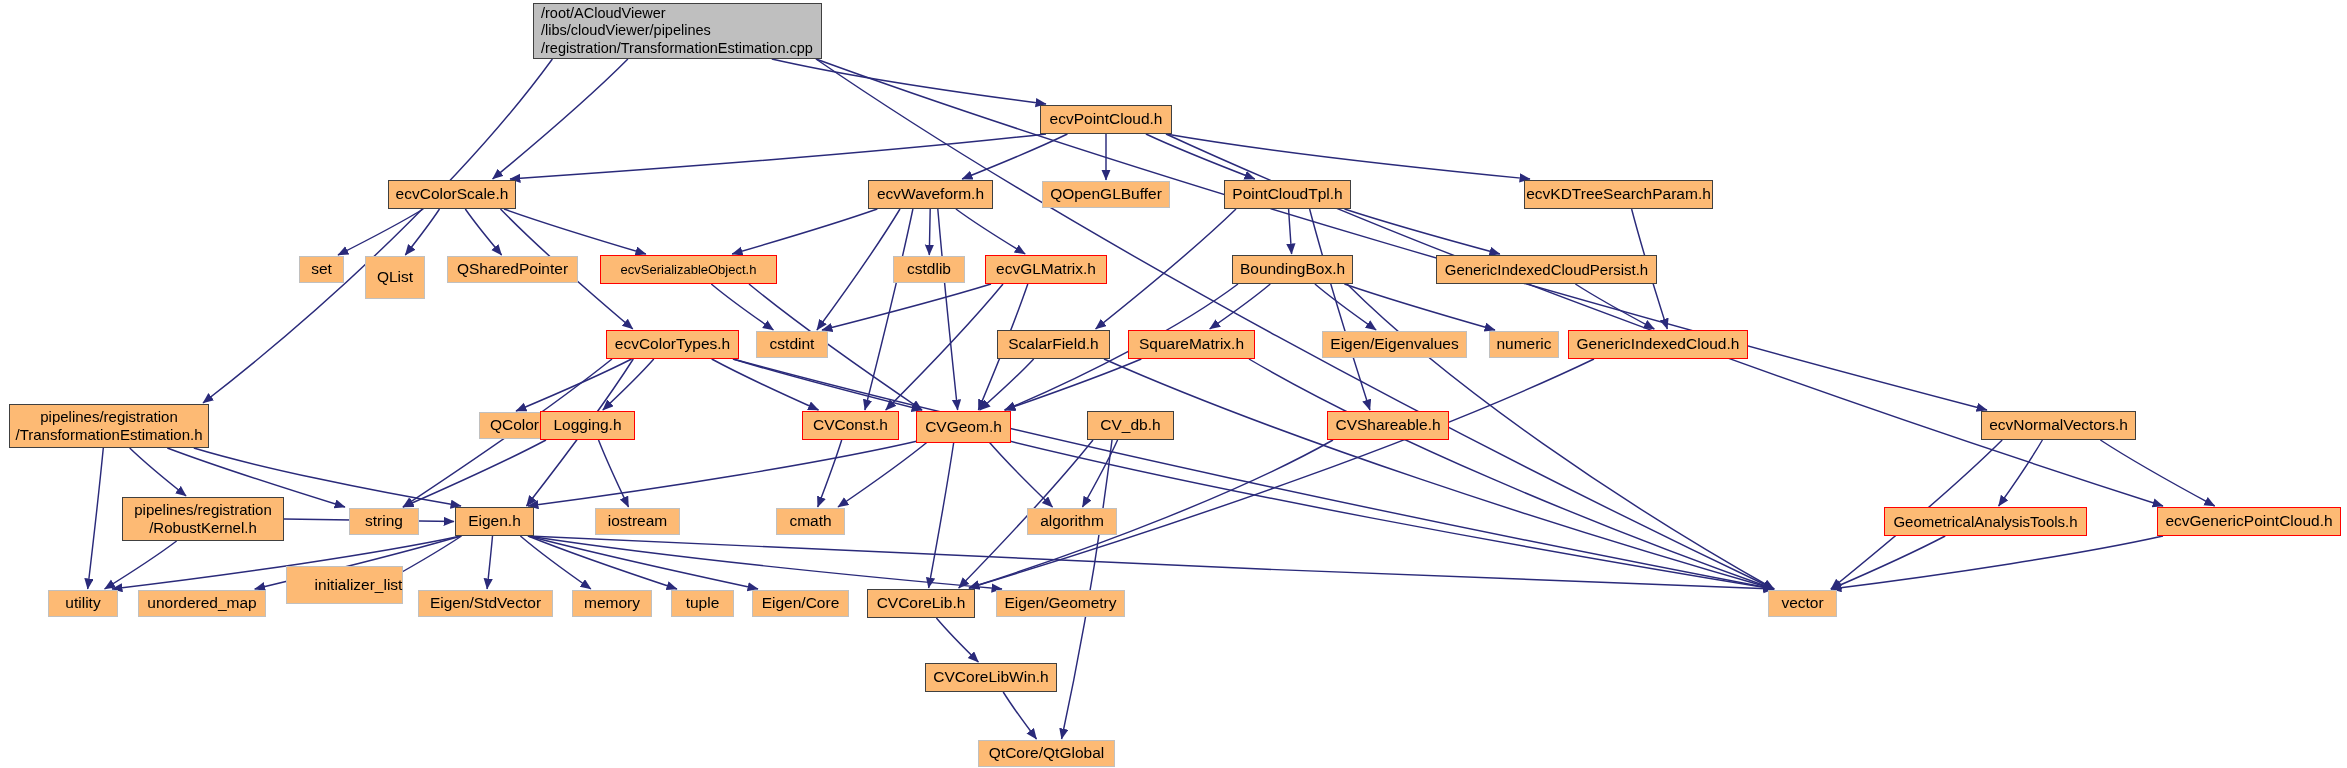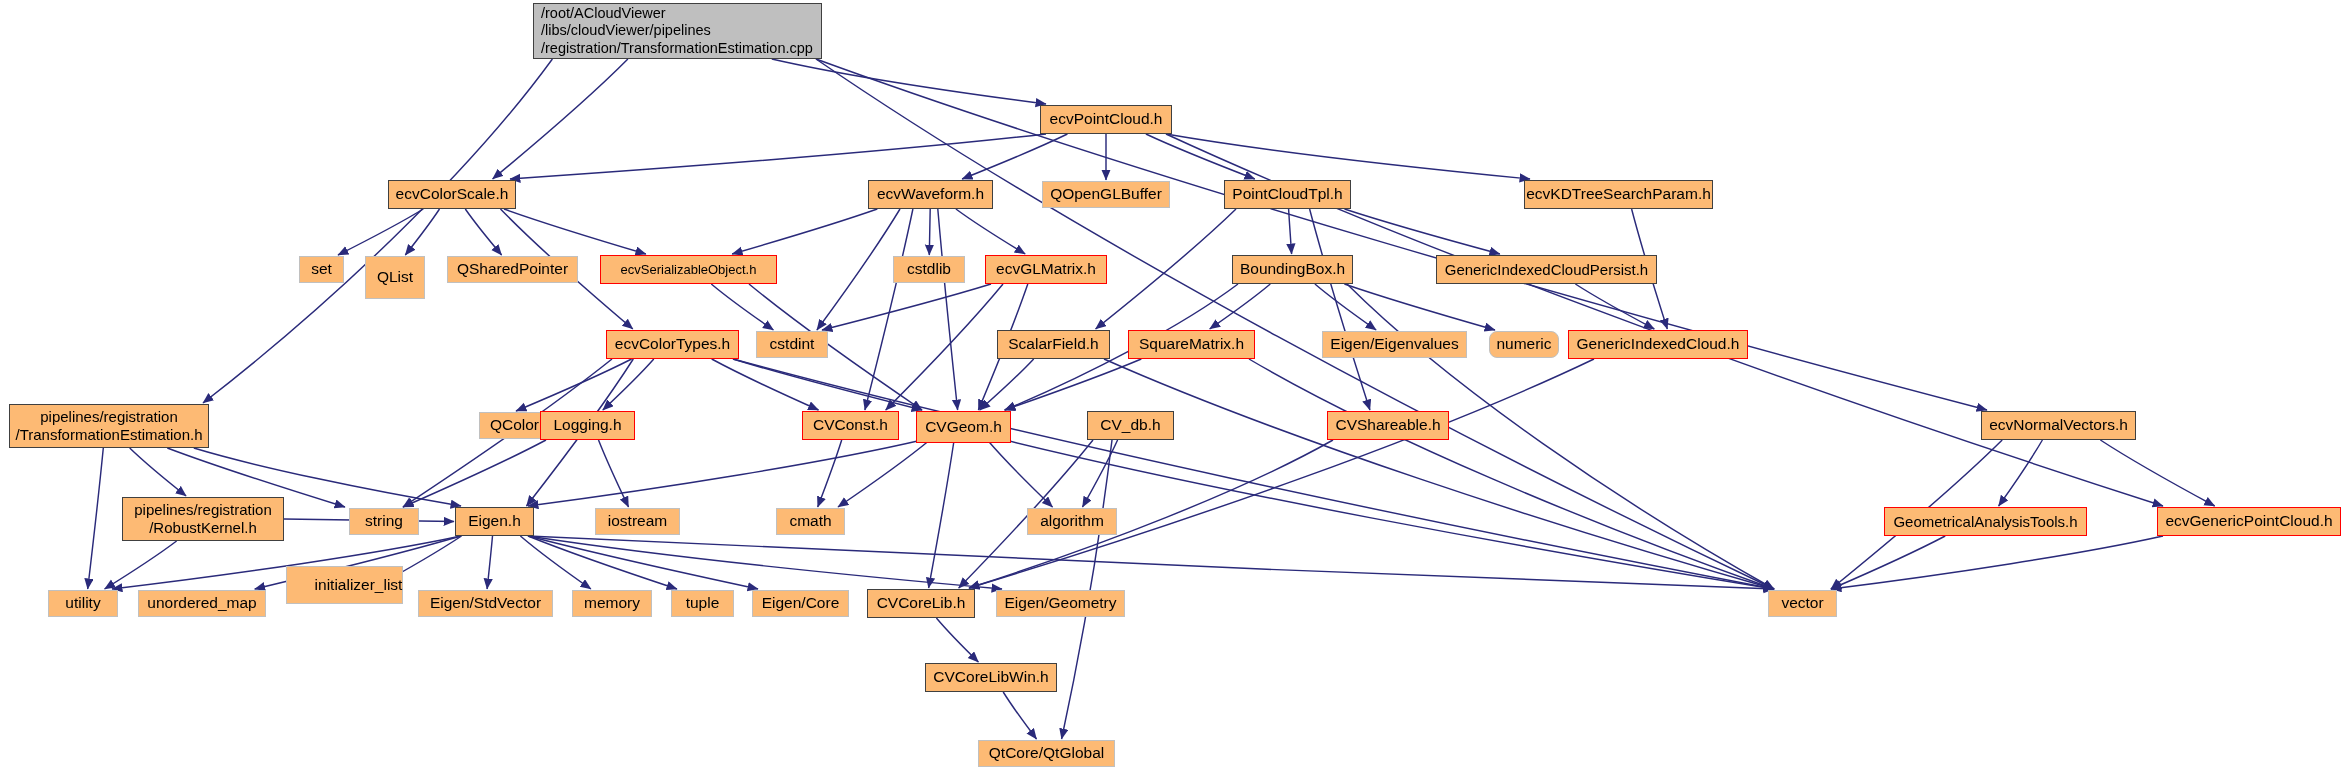--- a/index.html
+++ b/index.html
@@ -129,21 +129,21 @@
       <div class="nodebox n-red" style="left: 600px; top: 255px; width: 177px; height: 29px; font-size: 13px;">ecvSerializableObject.h</div>
       <div class="nodebox n-plain" style="left: 893px; top: 256px; width: 72px; height: 27px;">cstdlib</div>
       <div class="nodebox n-red" style="left: 985px; top: 255px; width: 122px; height: 29px;">ecvGLMatrix.h</div>
       <div class="nodebox n-solid" style="left: 1232px; top: 255px; width: 121px; height: 29px;">BoundingBox.h</div>
       <div class="nodebox n-solid" style="left: 1436px; top: 255px; width: 221px; height: 29px; font-size: 15px;">GenericIndexedCloudPersist.h</div>
       <div class="nodebox n-red" style="left: 606px; top: 330px; width: 133px; height: 29px;">ecvColorTypes.h</div>
       <div class="nodebox n-plain" style="left: 756px; top: 331px; width: 72px; height: 27px;">cstdint</div>
       <div class="nodebox n-solid" style="left: 997px; top: 330px; width: 113px; height: 29px;">ScalarField.h</div>
       <div class="nodebox n-red" style="left: 1128px; top: 330px; width: 127px; height: 29px;">SquareMatrix.h</div>
       <div class="nodebox n-plain" style="left: 1322px; top: 331px; width: 145px; height: 27px;">Eigen/Eigenvalues</div>
-      <div class="nodebox n-plain" style="left: 1489px; top: 331px; width: 70px; height: 27px; border-radius: 8px;">numeric</div>
+      <div class="nodebox n-plain" style="left: 1489px; top: 331px; width: 70px; height: 27px;">numeric</div>
       <div class="nodebox n-red" style="left: 1568px; top: 330px; width: 180px; height: 29px; text-align: center;">GenericIndexedCloud.h</div>
       <div class="nodebox n-solid n-multi" style="left: 9px; top: 404px; width: 200px; height: 44px; font-size: 15px;">pipelines/registration
 /TransformationEstimation.h</div>
       <div class="nodebox n-plain" style="left: 451px; top: 412px; width: 71px; height: 27px; margin-left: 28px;">QColor</div>
       <div class="nodebox n-red" style="left: 540px; top: 411px; width: 95px; height: 29px;">Logging.h</div>
       <div class="nodebox n-red" style="left: 802px; top: 411px; width: 97px; height: 29px;">CVConst.h</div>
       <div class="nodebox n-red" style="left: 916px; top: 411px; width: 95px; height: 32px;">CVGeom.h</div>
       <div class="nodebox n-solid" style="left: 1087px; top: 411px; width: 87px; height: 29px;">CV_db.h</div>
       <div class="nodebox n-red" style="left: 1327px; top: 411px; width: 122px; height: 29px;">CVShareable.h</div>
       <div class="nodebox n-solid" style="left: 1981px; top: 411px; width: 155px; height: 29px;">ecvNormalVectors.h</div>

